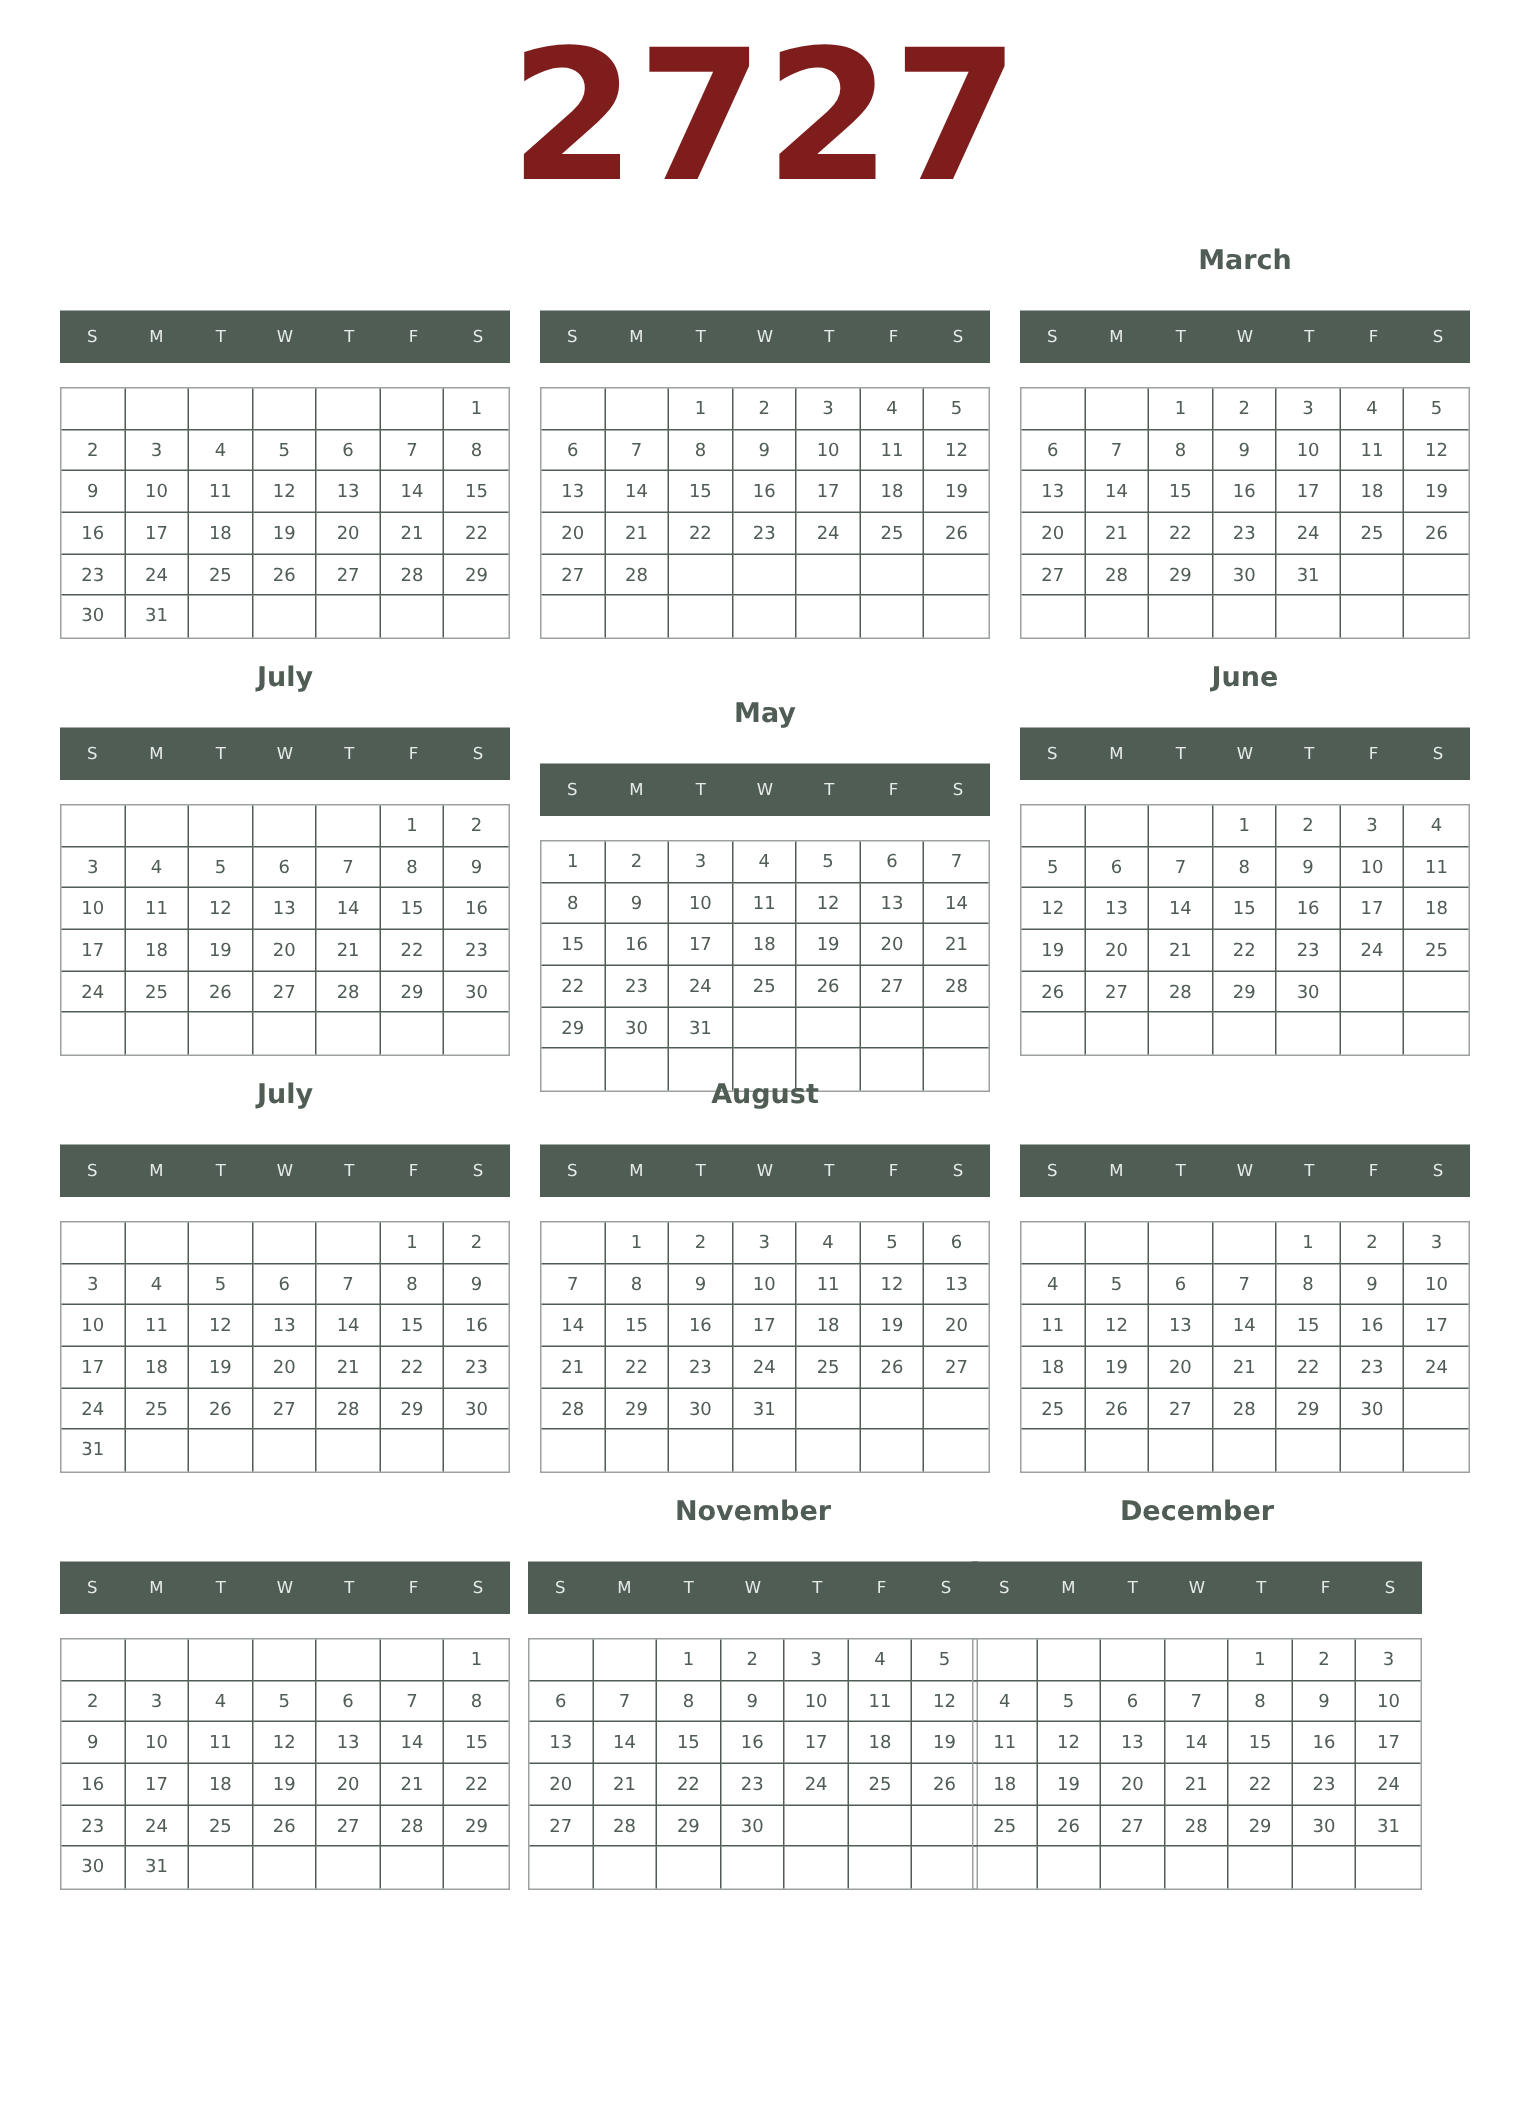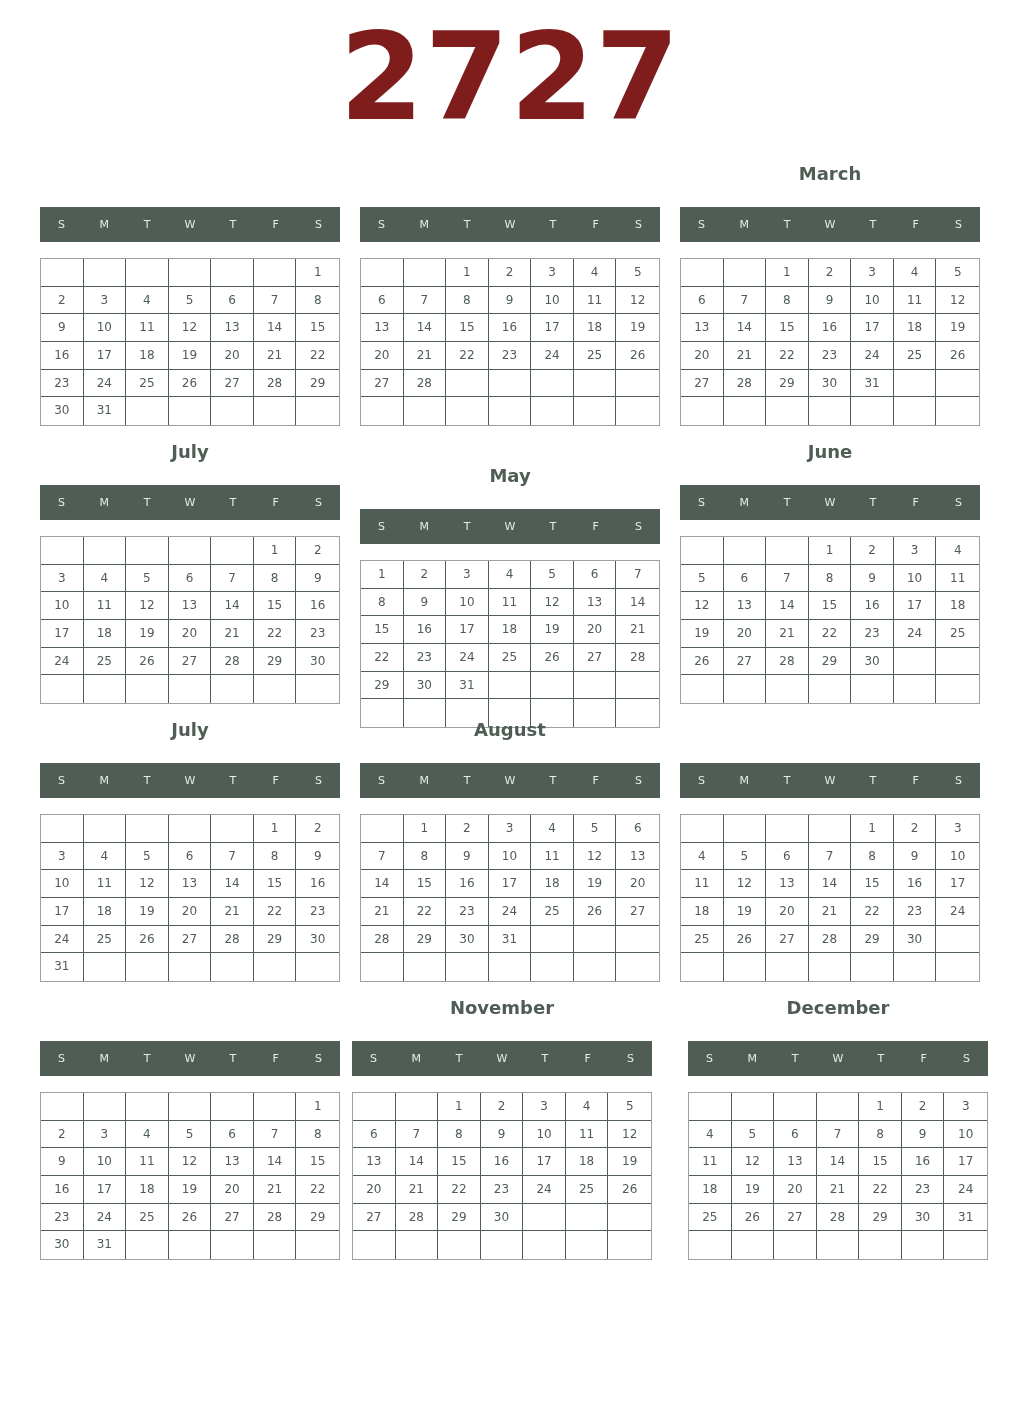--- a/index.html
+++ b/index.html
@@ -632,21 +632,21 @@
         <div class="cell c7"></div>
         <div class="cell r6"></div>
         <div class="cell r6"></div>
         <div class="cell r6"></div>
         <div class="cell r6"></div>
         <div class="cell r6"></div>
         <div class="cell r6"></div>
         <div class="cell c7 r6"></div>
       </div>
     </div>
-    <div class="month" style="left: 688px; top: 996px;">
+    <div class="month" style="left: 648px; top: 996px;">
       <div class="month-title">December</div>
       <div class="dow">
         <span>S</span>
         <span>M</span>
         <span>T</span>
         <span>W</span>
         <span>T</span>
         <span>F</span>
         <span>S</span>
       </div>

